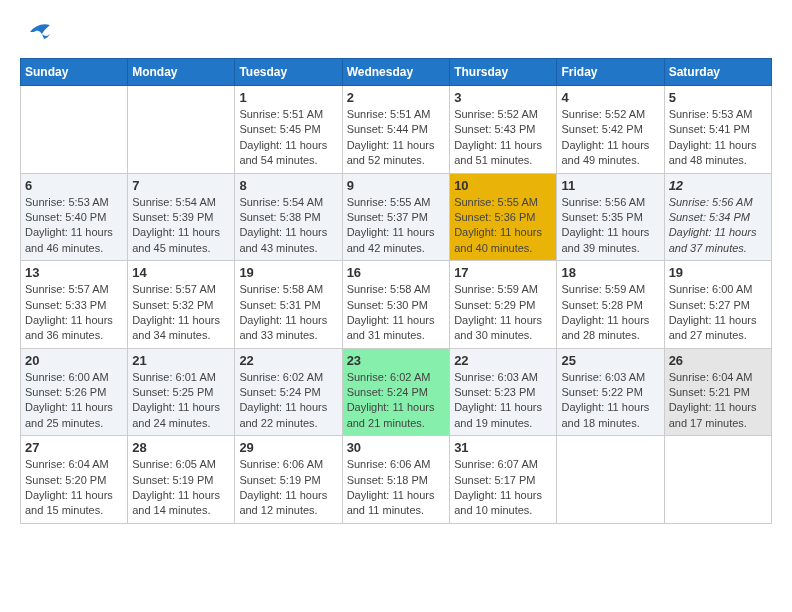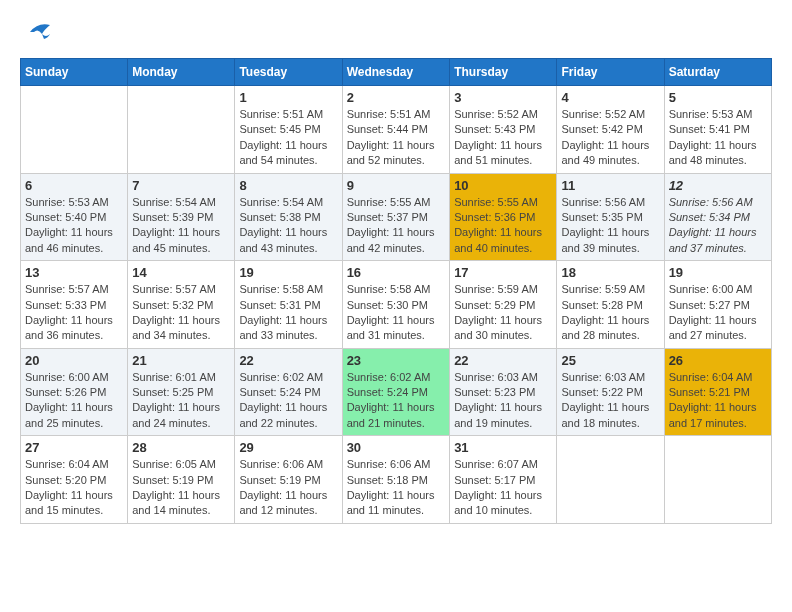--- a/index.html
+++ b/index.html
@@ -219,21 +219,21 @@
           <div class="day-info">Sunrise: 6:02 AM<br>Sunset: 5:24 PM<br>Daylight: 11 hours and 21 minutes.</div>
         </td>
         <td style="background: rgb(240, 244, 248);">
           <span class="day-number">22</span>
           <div class="day-info">Sunrise: 6:03 AM<br>Sunset: 5:23 PM<br>Daylight: 11 hours and 19 minutes.</div>
         </td>
         <td style="background: rgb(240, 244, 248);">
           <span class="day-number">25</span>
           <div class="day-info">Sunrise: 6:03 AM<br>Sunset: 5:22 PM<br>Daylight: 11 hours and 18 minutes.</div>
         </td>
-        <td style="background: #eab308;">
+        <td style="background: #e5e5e5;">
           <span class="day-number">26</span>
           <div class="day-info">Sunrise: 6:04 AM<br>Sunset: 5:21 PM<br>Daylight: 11 hours and 17 minutes.</div>
         </td>
       </tr>
       <tr>
         <td>
           <span class="day-number">27</span>
           <div class="day-info">Sunrise: 6:04 AM<br>Sunset: 5:20 PM<br>Daylight: 11 hours and 15 minutes.</div>
         </td>
         <td>

